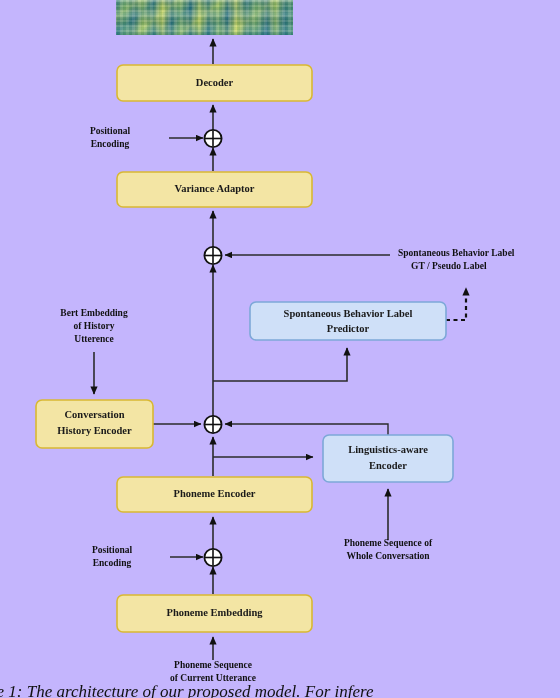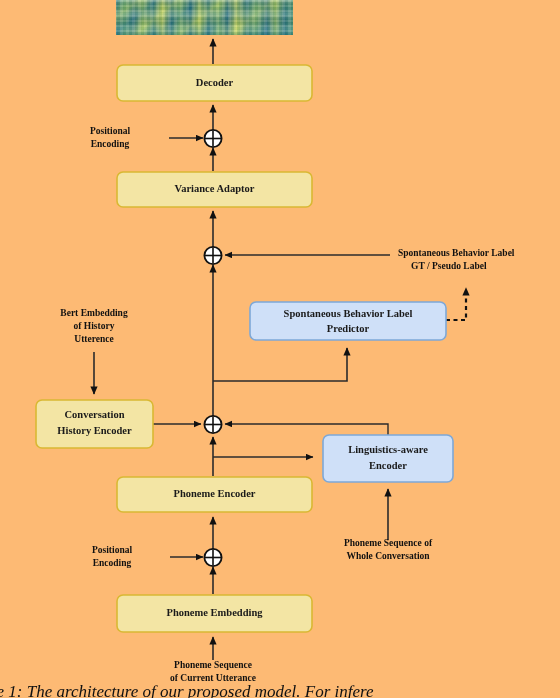--- a/index.html
+++ b/index.html
@@ -1,18 +1,18 @@
 <!DOCTYPE html>
 <html><head>
 <meta charset="utf-8">
 <style>
   html,body{margin:0;padding:0;background:#ffffff;}
   body{width:560px;height:698px;overflow:hidden;
        font-family:"Liberation Serif","DejaVu Serif",serif;}
-  #figure{position:relative;width:560px;height:698px;background:#fdba74;}
+  #figure{position:relative;width:560px;height:698px;background:#c4b5fd;}
   svg#diagram{position:absolute;left:0;top:0;width:560px;height:698px;}
   .boxlabel{font-family:"Liberation Serif","DejaVu Serif",serif;
             font-weight:bold;font-size:10.5px;fill:#1a1a1a;
             text-anchor:middle;dominant-baseline:middle;}
   .annot{font-family:"Liberation Serif","DejaVu Serif",serif;
          font-weight:bold;font-size:9.5px;fill:#111;}
   .caption{font-family:"Liberation Serif","DejaVu Serif",serif;
            font-style:italic;font-size:17px;fill:#111;}
   .ln{stroke:#2b2b2b;stroke-width:1.6;fill:none;}
   .lnthin{stroke:#2b2b2b;stroke-width:1.4;fill:none;}

